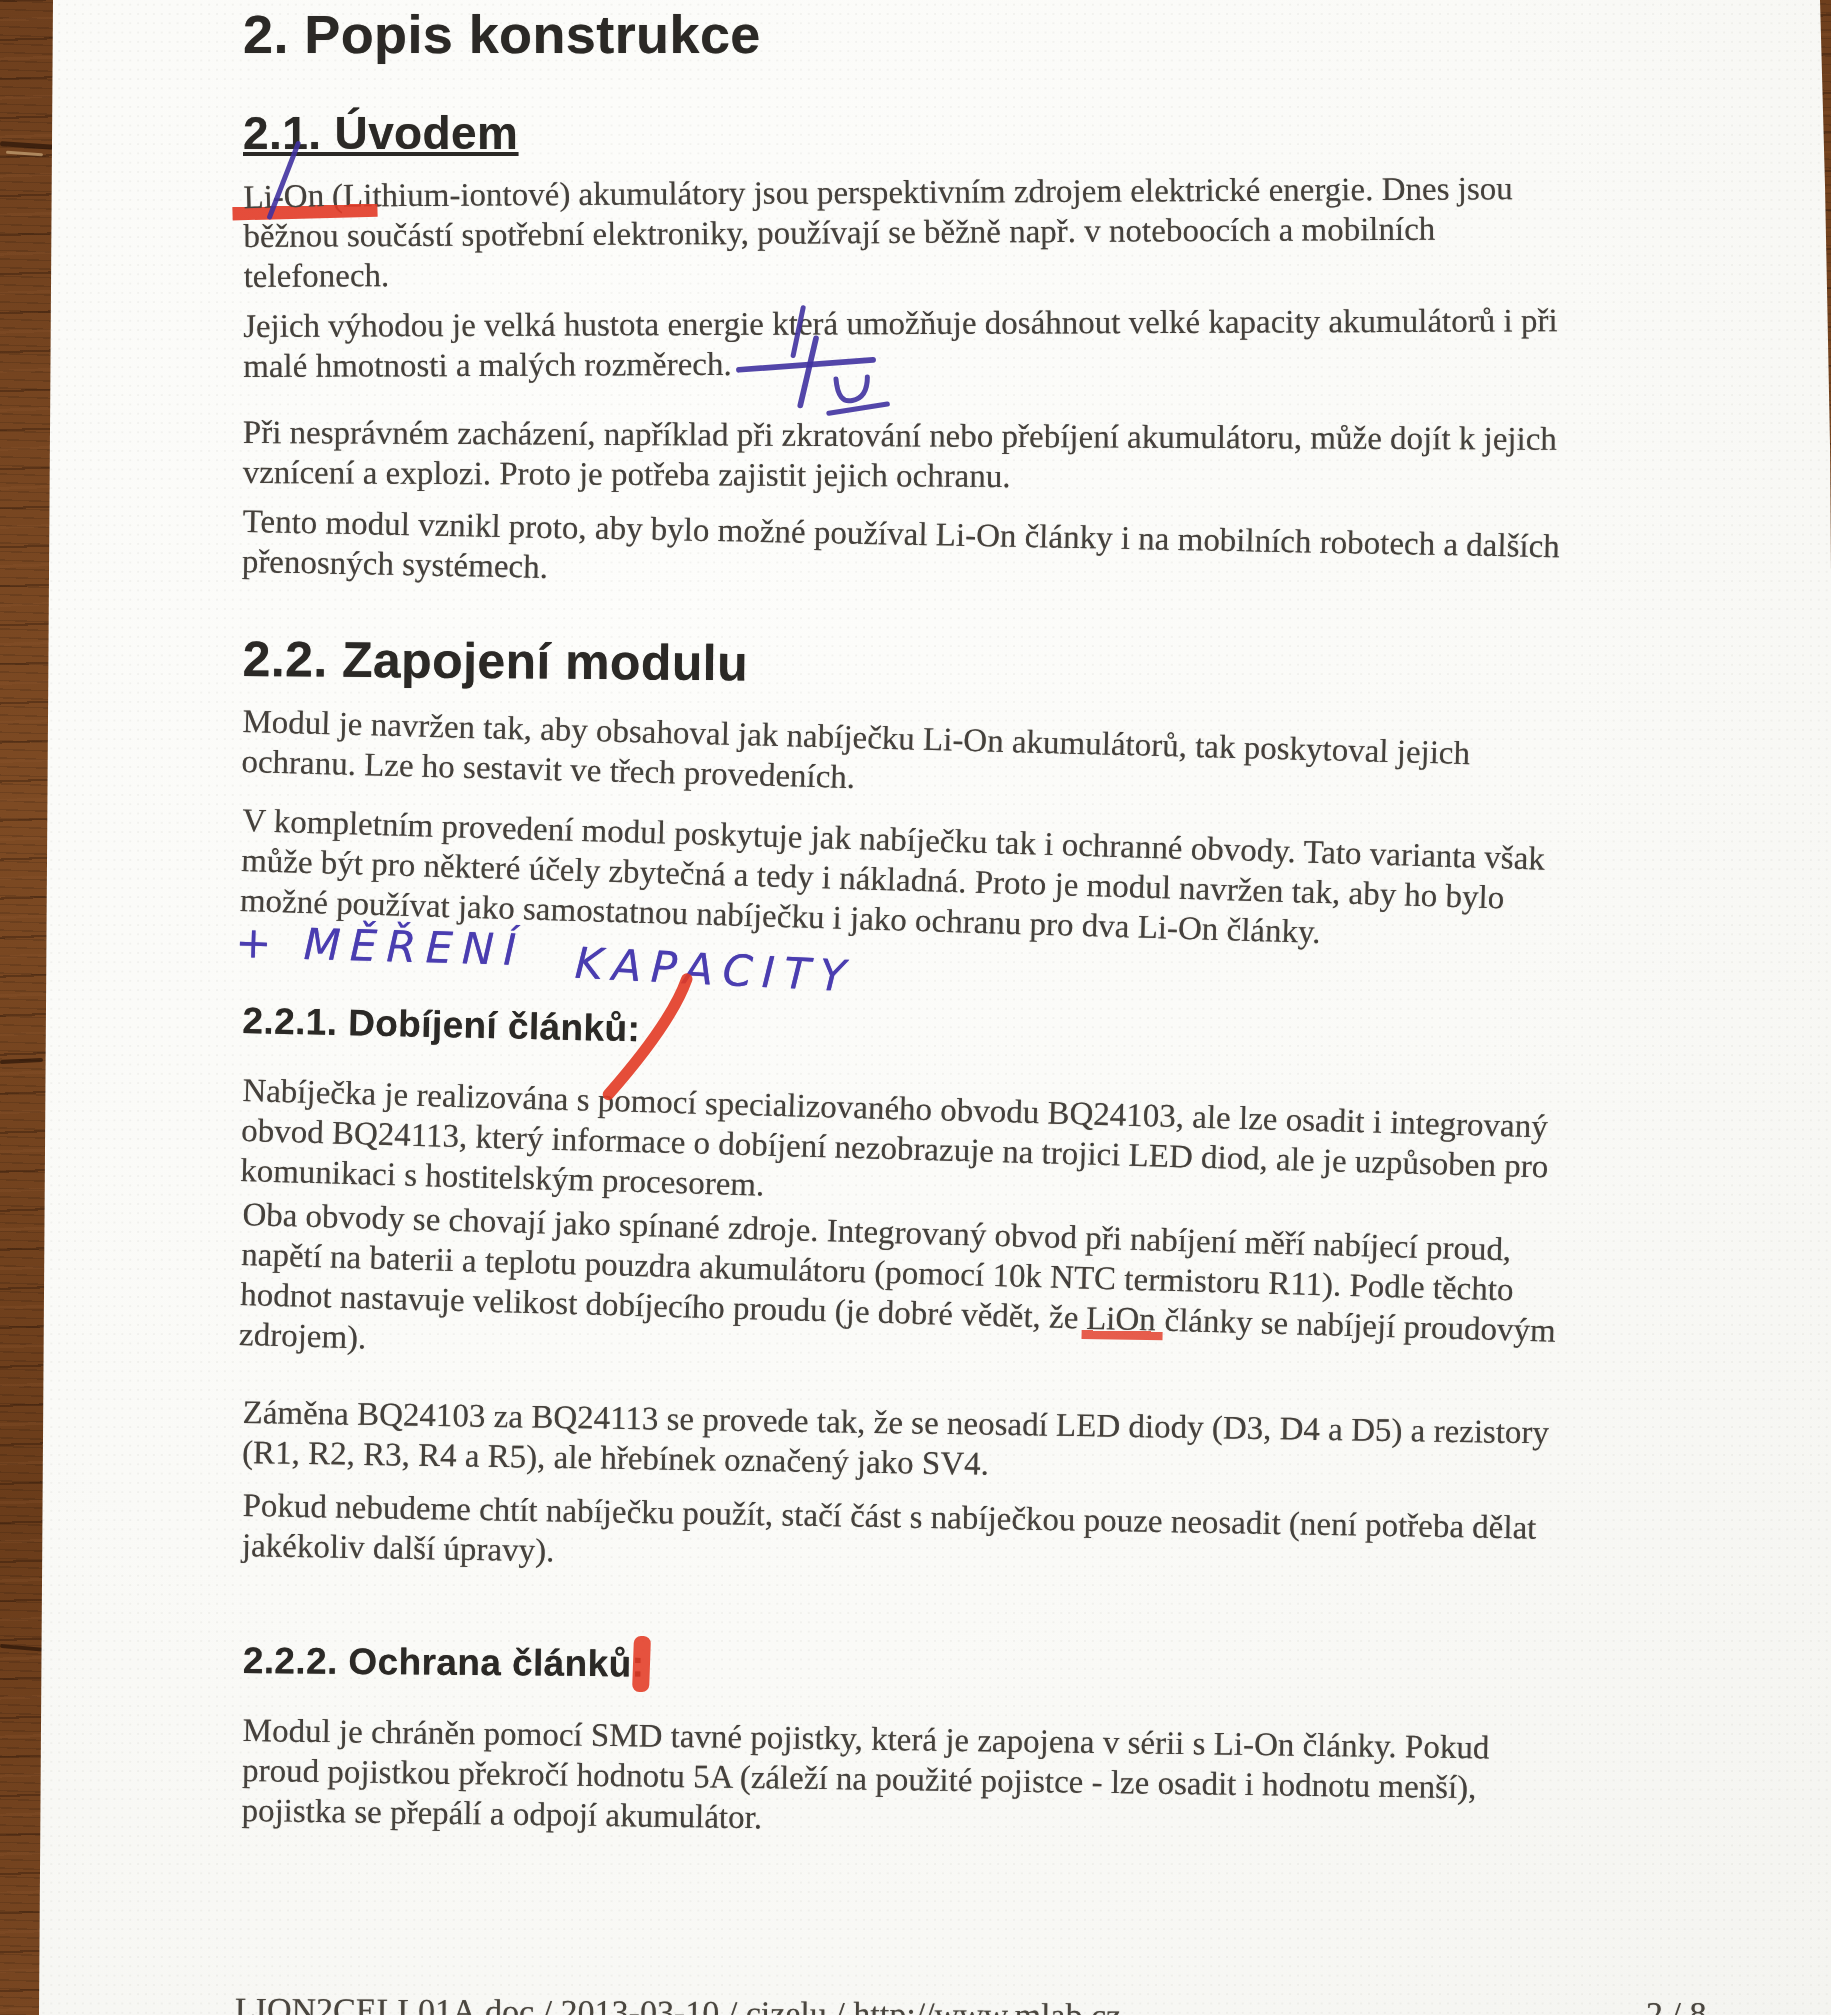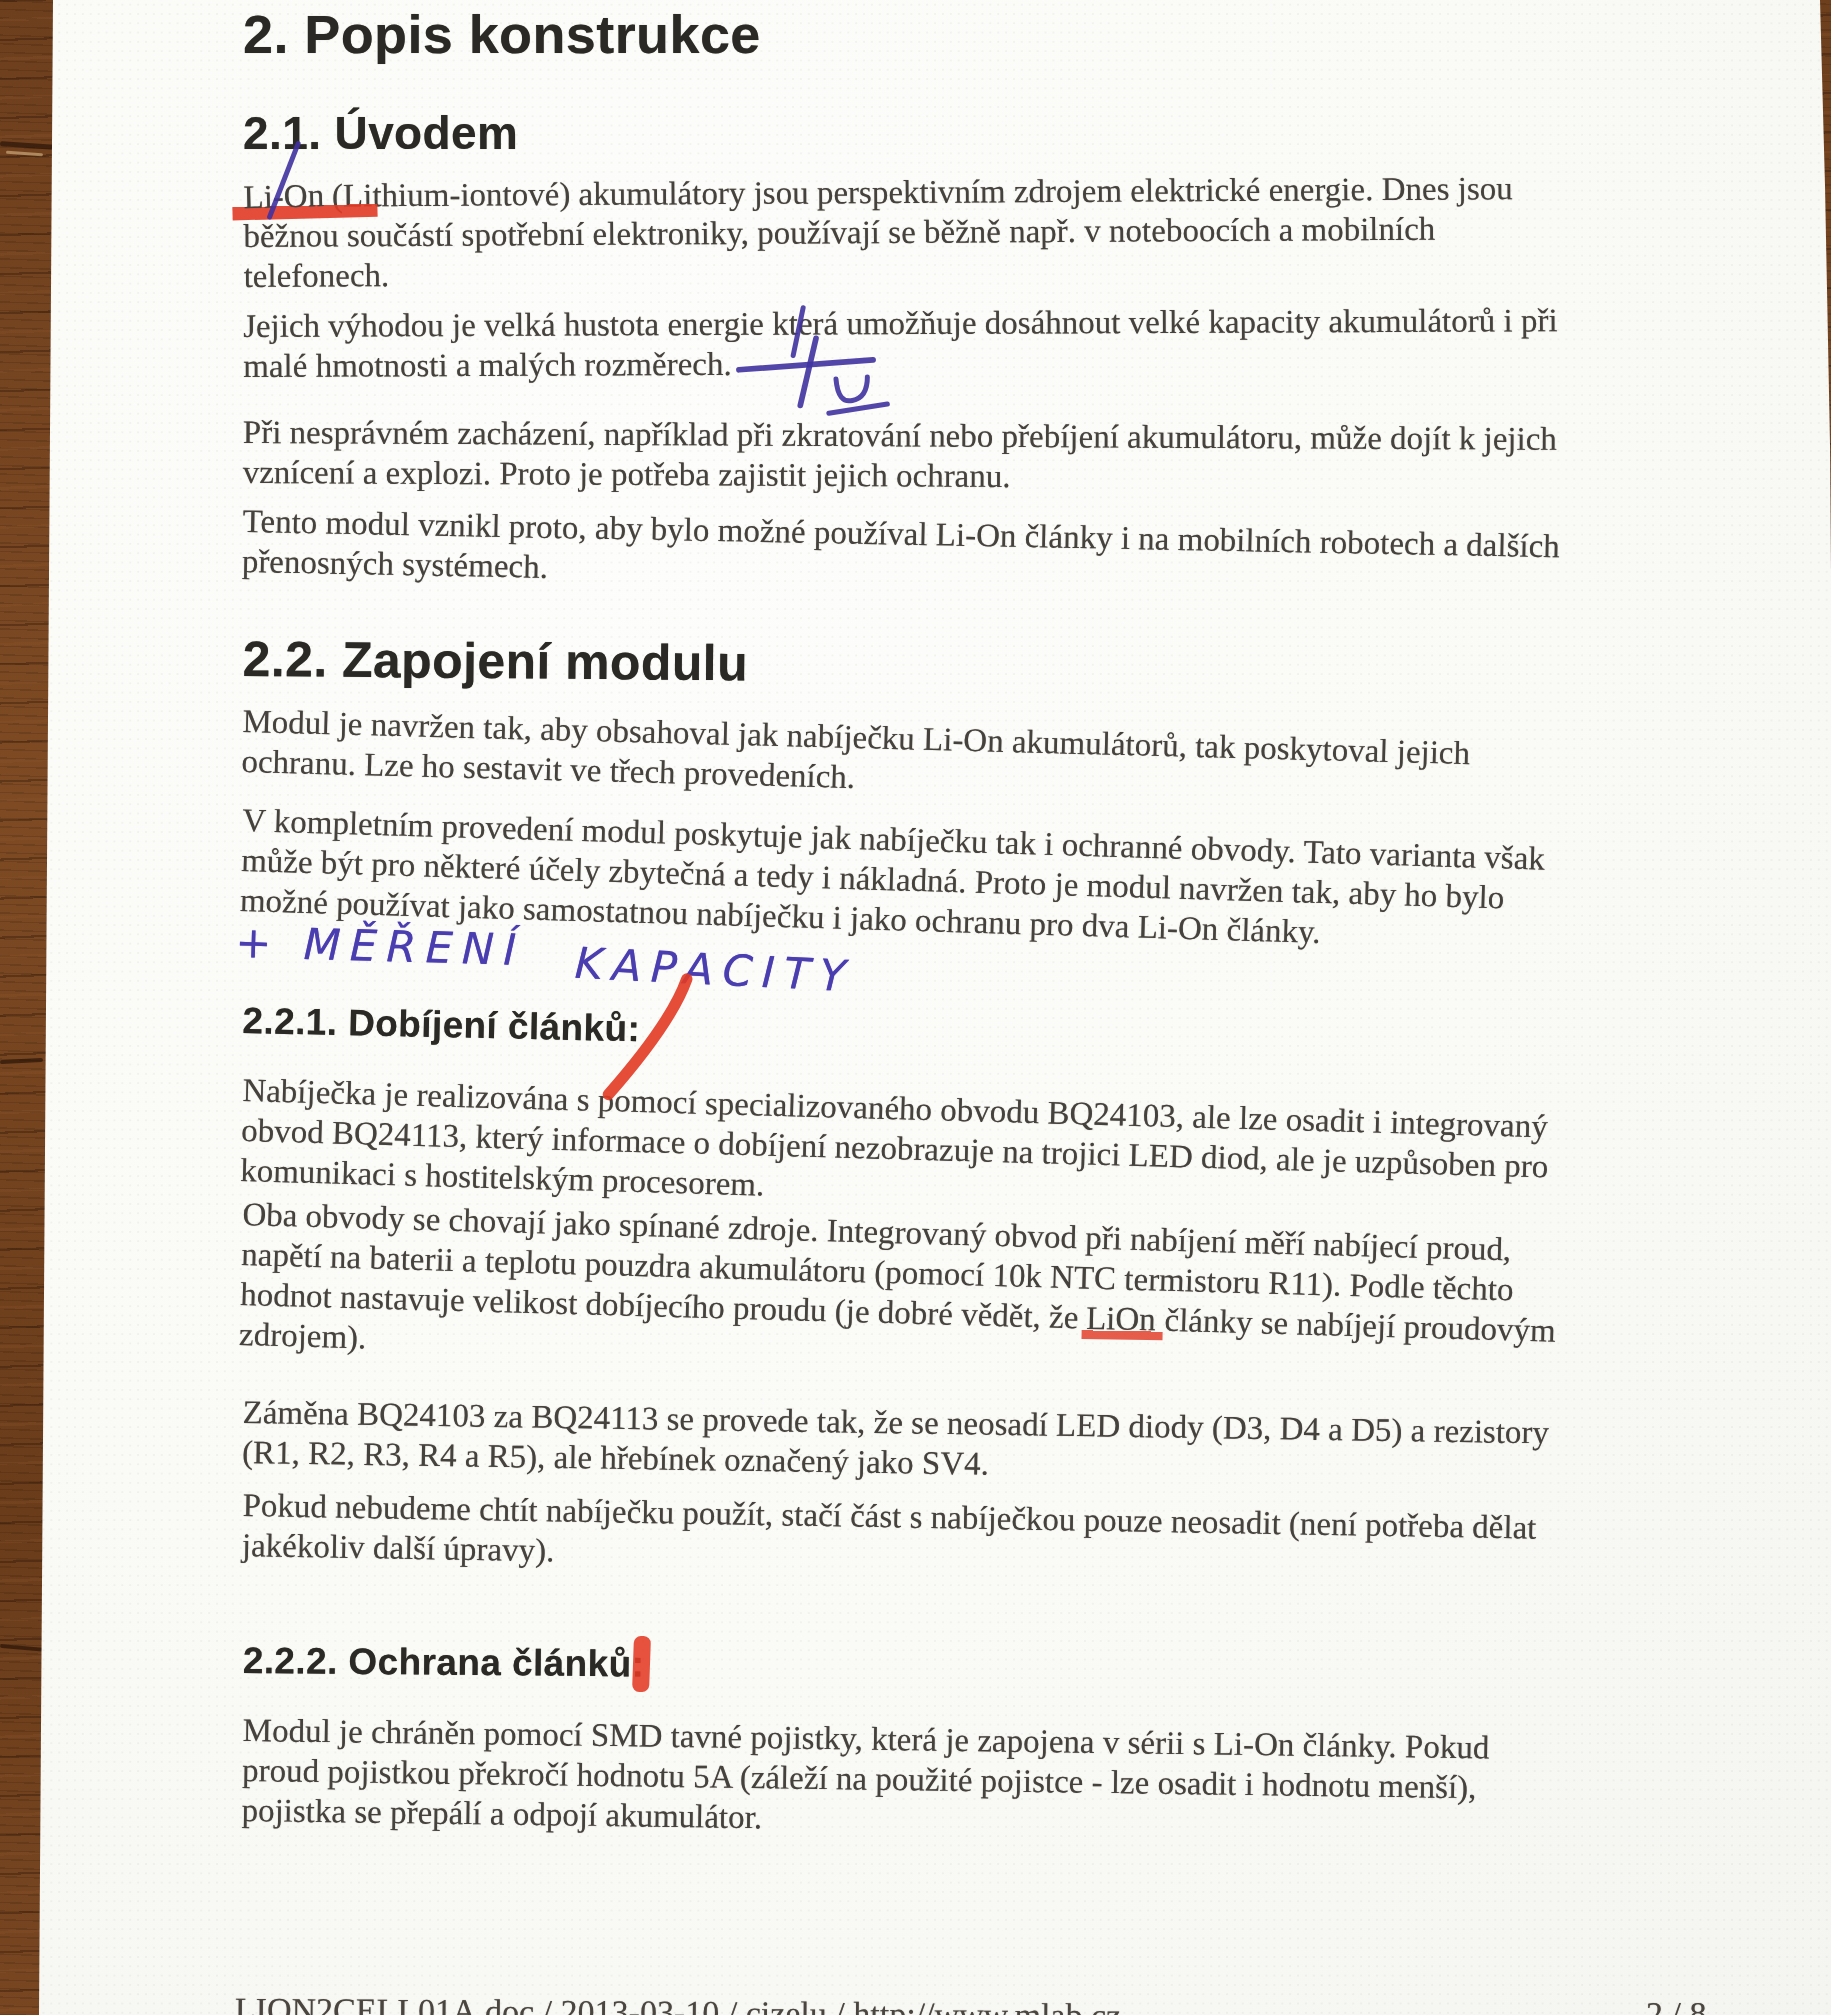--- a/index.html
+++ b/index.html
@@ -61,21 +61,21 @@
     font-family:"DejaVu Sans",sans-serif;font-style:italic;font-size:43px;
     color:#4a3db0;letter-spacing:9.3px;transform:rotate(1.6deg);transform-origin:0 0;
     text-shadow:0 0 0.7px rgba(74,61,176,.8);white-space:nowrap;
   }
   .handwriting .hw2{display:inline-block;margin-left:50px;transform:translateY(14.3px) rotate(1.2deg);}
   .red-colon-bar{
     position:absolute;left:633px;top:1636px;width:17px;height:56px;z-index:3;
     background:rgba(226,58,36,.88);border-radius:7.2px;transform:rotate(2deg);
   }
   
-  .h2-21{top:106px;}
+  .h2-21{top:106px;text-decoration:underline;}
   .p1{top:176px;transform:rotate(-0.35deg);}
   .p2{top:306px;transform:rotate(-0.25deg);}
   .p3{top:412px;transform:rotate(0.3deg);}
   .p4{top:501px;transform:rotate(1.1deg);}
   .h2-22{top:630px;font-size:50px;transform:rotate(0.5deg);}
   .p5{top:701px;transform:rotate(1.5deg);}
   .p6{top:800px;transform:rotate(1.7deg);}
   .h3-221{top:1000px;transform:rotate(1.2deg);}
   .p7{top:1070px;transform:rotate(1.6deg);}
   .p8{top:1194px;transform:rotate(1.6deg);}

